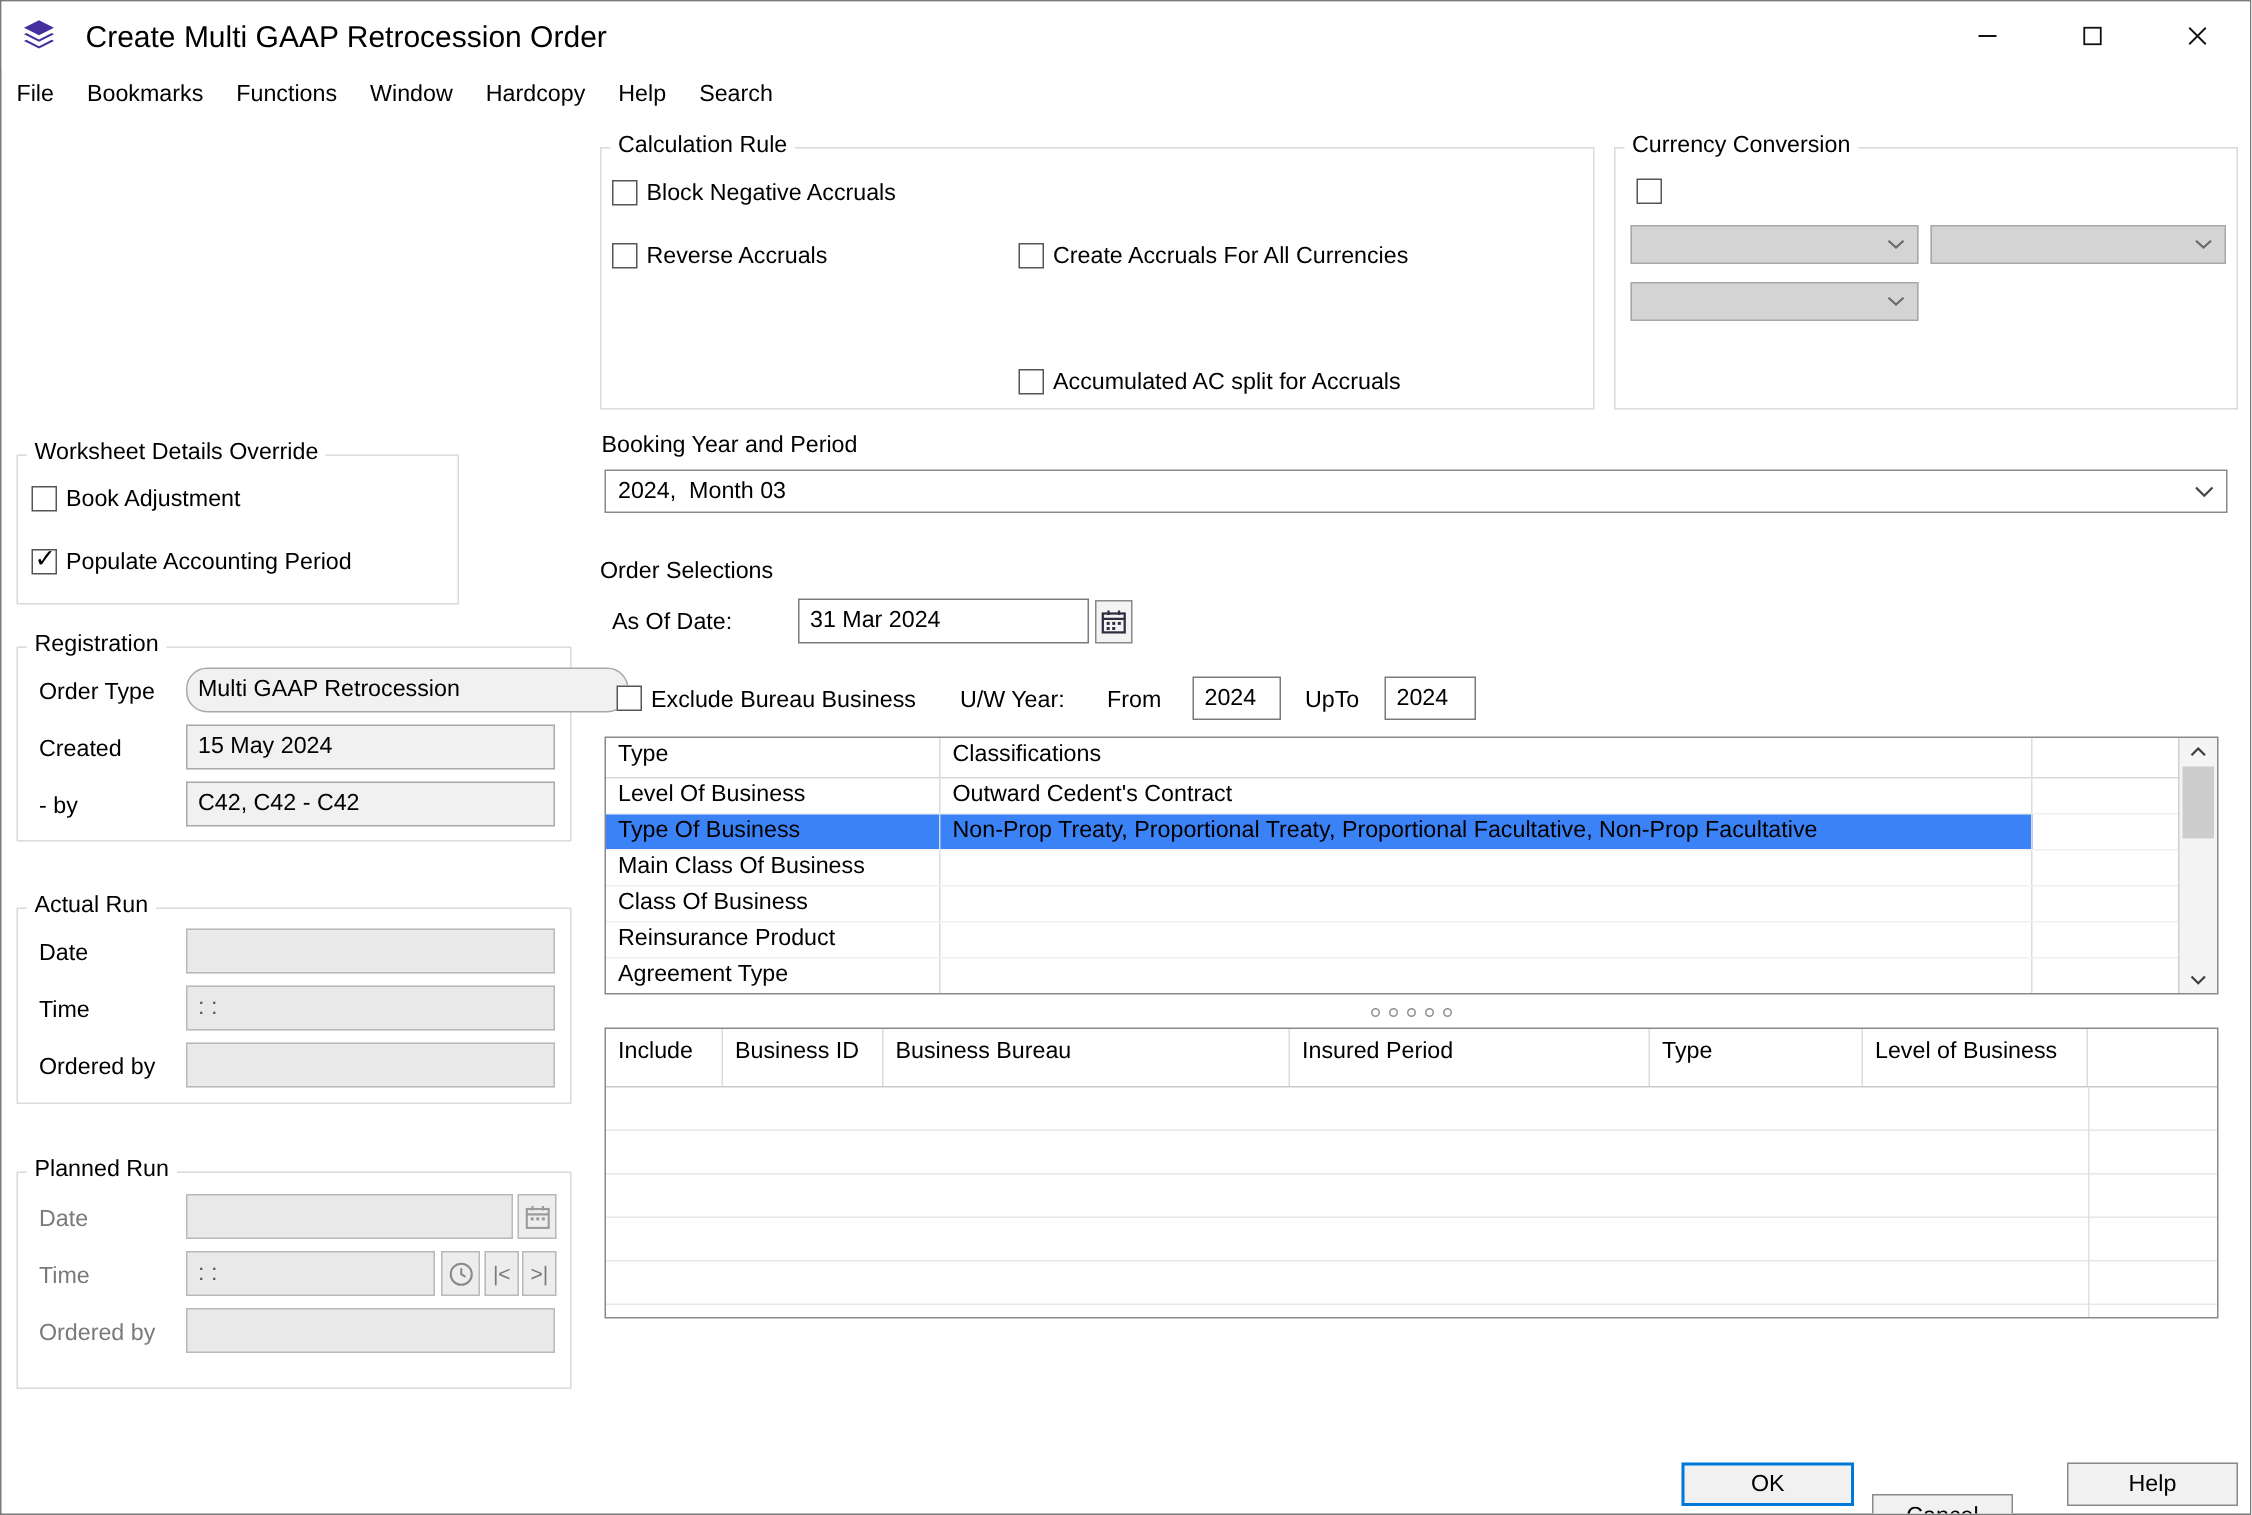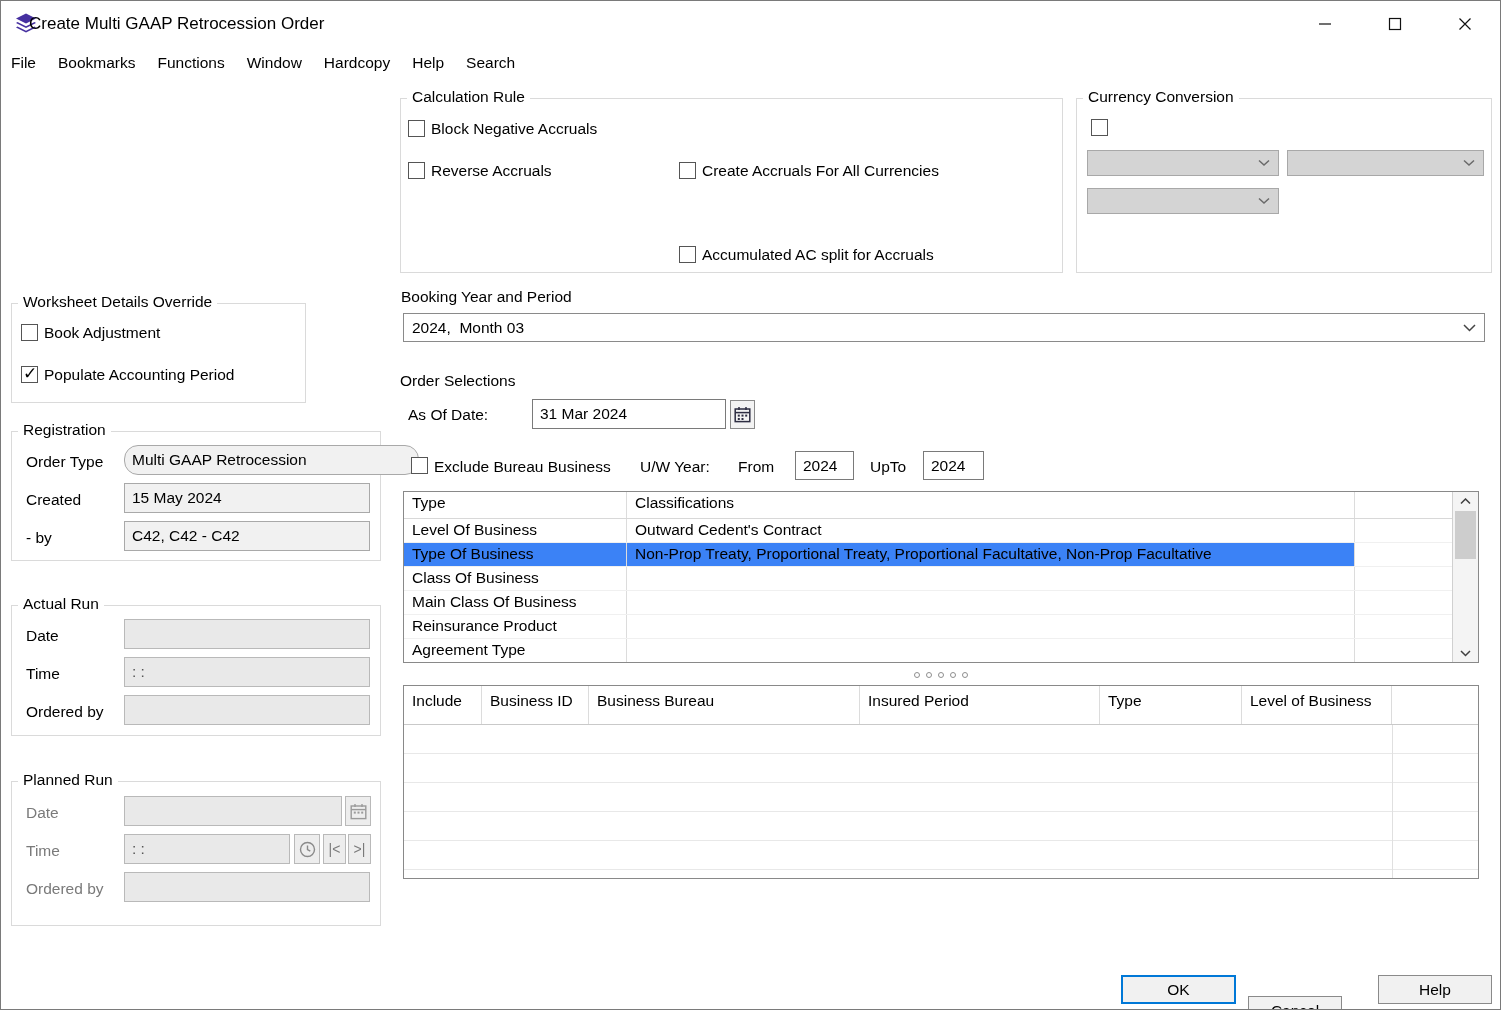--- a/index.html
+++ b/index.html
@@ -3,21 +3,21 @@
 <meta charset="utf-8">
 <style>
   * { margin:0; padding:0; box-sizing:border-box; }
   html,body { background:#ffffff; }
   body { font-family:"Liberation Sans","DejaVu Sans",sans-serif; font-size:15.5px; color:#000; }
   .window { position:relative; width:1501px; height:1010px; background:#fff; border:1px solid #7a7a7a; overflow:hidden; }
 
   
   .titlebar { position:absolute; top:0; left:0; right:0; height:45px; background:#fff; }
   .app-icon { position:absolute; left:13px; top:10px; width:24px; height:24px; }
-  .title-text { position:absolute; left:28px; top:13px; font-size:17px; white-space:nowrap;text-align:right; }
+  .title-text { position:absolute; left:56px; top:13px; font-size:20px; white-space:nowrap;text-align:right; }
   .win-controls { position:absolute; right:0; top:0; height:45px; display:flex; }
   .win-btn { width:70px; height:45px; display:flex; align-items:center; justify-content:center; cursor:default; }
 
   
   .menubar { position:absolute; top:45px; left:0; right:0; height:33px; display:flex; align-items:center; padding-left:10px; }
   .menu-item { padding:5px 11px; white-space:nowrap; }
   .menu-item:first-child { padding-left:0; }
 
   
   .groupbox { position:absolute; border:1px solid #dadada; background:#fff; }
@@ -252,26 +252,26 @@
       <div class="cls-c1">Level Of Business</div>
       <div class="cls-c2">Outward Cedent's Contract</div>
       <div class="cls-c3"></div>
     </div>
     <div class="cls-row sel">
       <div class="cls-c1">Type Of Business</div>
       <div class="cls-c2">Non-Prop Treaty, Proportional Treaty, Proportional Facultative, Non-Prop Facultative</div>
       <div class="cls-c3"></div>
     </div>
     <div class="cls-row">
+      <div class="cls-c1">Main Class Of Business</div>
+      <div class="cls-c2"></div>
+      <div class="cls-c3"></div>
+    </div>
+    <div class="cls-row">
       <div class="cls-c1">Class Of Business</div>
-      <div class="cls-c2"></div>
-      <div class="cls-c3"></div>
-    </div>
-    <div class="cls-row">
-      <div class="cls-c1">Main Class Of Business</div>
       <div class="cls-c2"></div>
       <div class="cls-c3"></div>
     </div>
     <div class="cls-row">
       <div class="cls-c1">Reinsurance Product</div>
       <div class="cls-c2"></div>
       <div class="cls-c3"></div>
     </div>
     <div class="cls-row">
       <div class="cls-c1">Agreement Type</div>

